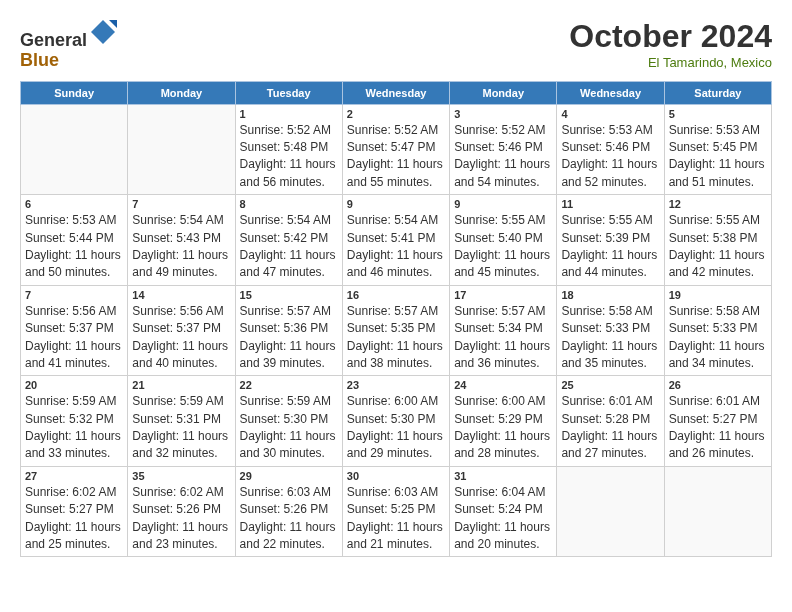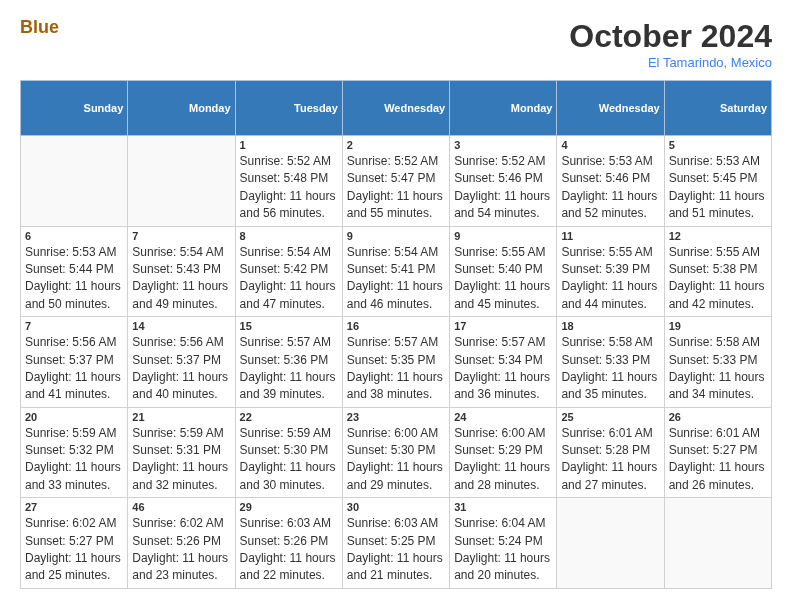--- a/index.html
+++ b/index.html
@@ -41,34 +41,34 @@
     .title-block {
       text-align: right;
     }
     .month-title {
       font-size: 32px;
       font-weight: bold;
       color: #333;
     }
     .location {
       font-size: 13px;
-      color: #3b82f6;
+      color: #4d7c0f;
     }
     .calendar {
       width: 100%;
       border-collapse: collapse;
       table-layout: fixed;
     }
     .calendar th {
       background: #3579b8;
       color: #fff;
       font-size: 11px;
       font-weight: bold;
-      padding: 21px 4px;
-      text-align: right;
+      padding: 5px 4px;
+      text-align: center;
       border: 1px solid #aac4e0;
     }
     .calendar td {
       border: 1px solid #d0d0d0;
       vertical-align: top;
       padding: 3px 4px;
       font-size: 9.5px;
       color: #333;
       height: 82px;
     }
@@ -85,20 +85,26 @@
     }
     .empty { background: #f9f9f9; }
   </style>
 </head>
 <body>
 
 <div class="page">
   <div class="header">
     <div class="logo">
       <div>
+        <div class="logo-text">
+          <span class="logo-general">General</span><svg class="logo-icon" viewBox="0 0 28 28">
+              <polygon points="14,2 26,14 14,26 2,14" fill="#3579b8"></polygon>
+              <polygon points="20,2 28,10 28,2" fill="#1a5fa8"></polygon>
+            </svg>
+        </div>
         <div class="logo-text">
           <span class="logo-blue">Blue</span>
         </div>
       </div>
     </div>
     <div class="title-block">
       <div class="month-title">October 2024</div>
       <div class="location">El Tamarindo, Mexico</div>
     </div>
   </div>
@@ -229,21 +235,21 @@
             <div class="day-num">26</div>
             <div class="day-info">Sunrise: 6:01 AM<br>Sunset: 5:27 PM<br>Daylight: 11 hours and 26 minutes.</div>
           </td>
         </tr>
         <tr>
           <td>
             <div class="day-num">27</div>
             <div class="day-info">Sunrise: 6:02 AM<br>Sunset: 5:27 PM<br>Daylight: 11 hours and 25 minutes.</div>
           </td>
           <td>
-            <div class="day-num">46</div>
+            <div class="day-num">35</div>
             <div class="day-info">Sunrise: 6:02 AM<br>Sunset: 5:26 PM<br>Daylight: 11 hours and 23 minutes.</div>
           </td>
           <td>
             <div class="day-num">29</div>
             <div class="day-info">Sunrise: 6:03 AM<br>Sunset: 5:26 PM<br>Daylight: 11 hours and 22 minutes.</div>
           </td>
           <td>
             <div class="day-num">30</div>
             <div class="day-info">Sunrise: 6:03 AM<br>Sunset: 5:25 PM<br>Daylight: 11 hours and 21 minutes.</div>
           </td>

